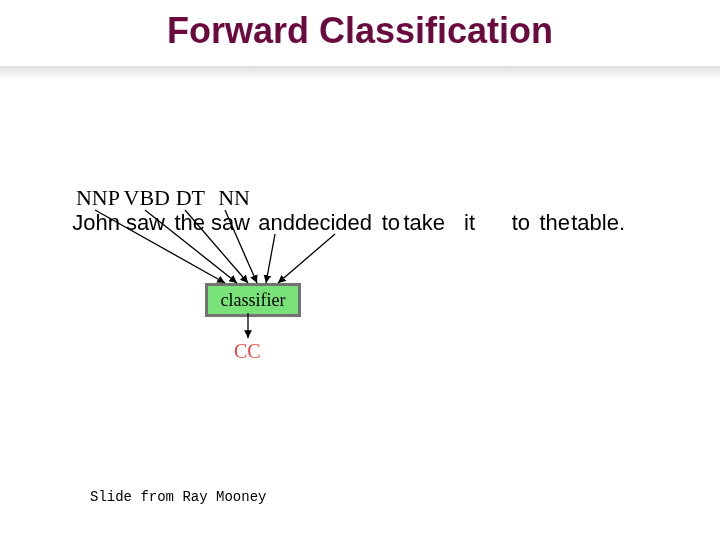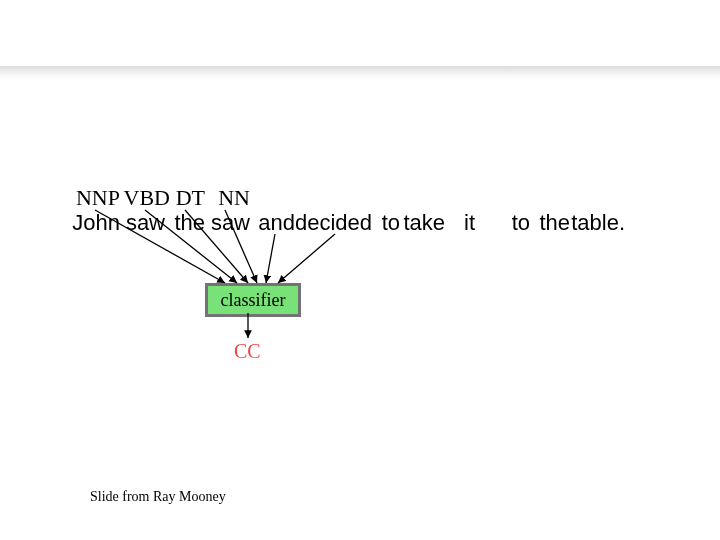--- a/index.html
+++ b/index.html
@@ -89,40 +89,41 @@
     top: 340px;
     font-family: "Times New Roman", Times, serif;
     font-size: 20px;
     color: #ef4444;
   }
 
   .credit {
     position: absolute;
     left: 90px;
     bottom: 35px;
-    font-family: Liberation Serif, serif;
+    font-family: Liberation Mono, monospace;
     font-size: 14px;
     color: #000;
   }
 
   
   svg.arrows {
     position: absolute;
     left: 0;
     top: 0;
     width: 720px;
     height: 540px;
     pointer-events: none;
   }
 </style>
 </head>
 <body>
 
 <div class="slide">
   <div class="title-underline"></div>
+  <div class="title">Forward Classification</div>
 
   <div class="tags">
     <span class="tag" style="width:50px">NNP</span><span class="tag" style="width:50px">VBD</span><span class="tag" style="width:35px">DT</span><span class="tag" style="width:45px">NN</span>
   </div>
 
   <div class="tokens">
     <span class="token" style="width:50px">John</span><span class="token" style="width:45px">saw</span><span class="token" style="width:40px">the</span><span class="token" style="width:45px">saw</span><span class="token" style="width:45px">and</span><span class="token" style="width:75px">decided</span><span class="token" style="width:30px">to</span><span class="token" style="width:45px">take</span><span class="token" style="width:30px">it</span><span style="display:inline-block;width:25px"></span><span class="token" style="width:30px">to</span><span class="token" style="width:40px">the</span><span class="token" style="width:55px">table.</span>
   </div>
 
   <div class="classifier">classifier</div>

